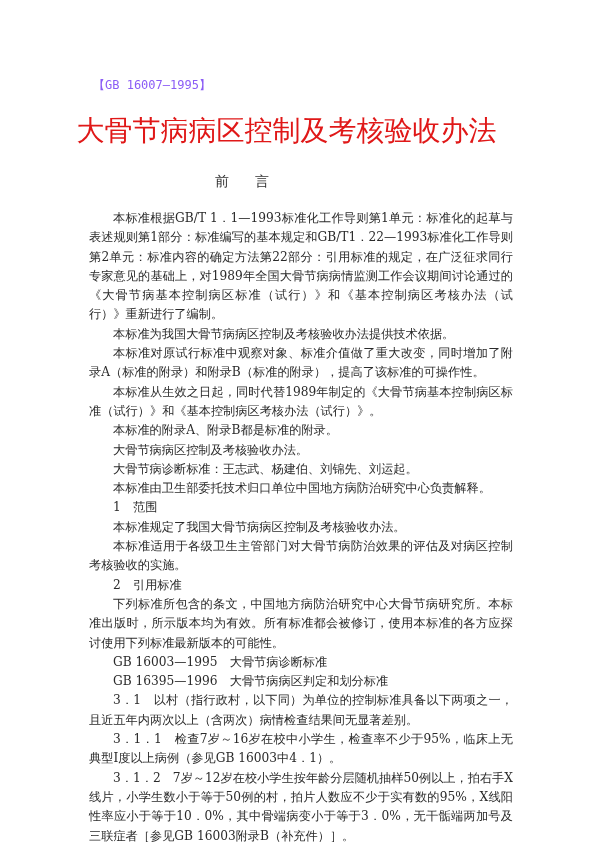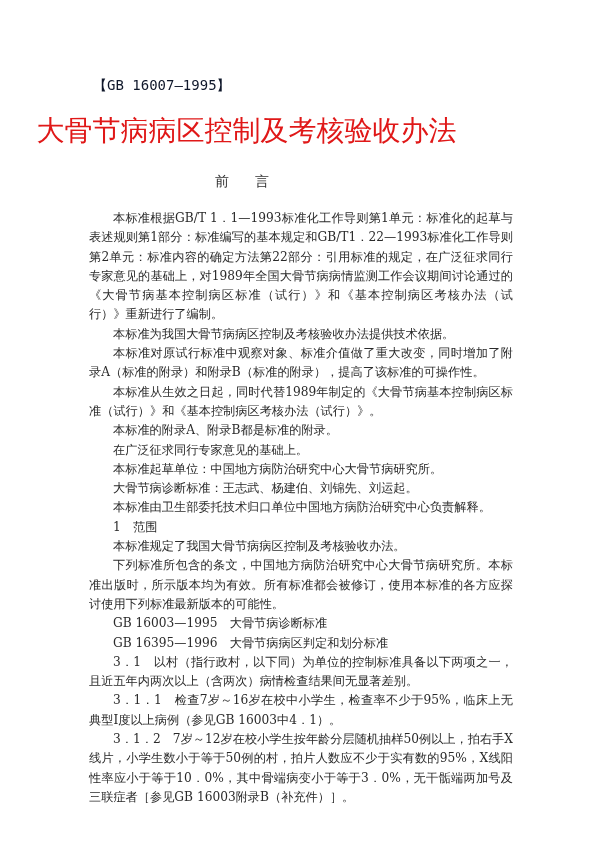--- a/index.html
+++ b/index.html
@@ -1,26 +1,26 @@
 <!DOCTYPE html>
 <html><head>
 <meta charset="utf-8">
 <style>
   html, body { margin: 0; padding: 0; background: #ffffff; }
   body { width: 600px; height: 849px; position: relative; overflow: hidden; }
   .page { position: absolute; left: 0; top: 0; width: 600px; height: 849px; background: #fff; }
   .std-code {
     position: absolute; left: 93px; top: 77px;
     font-family: "DejaVu Sans Mono", "Liberation Mono", monospace;
-    font-size: 14px; color: #0f172a; letter-spacing: 0px; white-space: nowrap;
+    font-size: 12px; color: #8b5cf6; letter-spacing: 0px; white-space: nowrap;
   }
   .title {
     position: absolute; left: 0; width: 493px; top: 112px; text-align: center;
     font-family: "DejaVu Sans", "Liberation Sans", sans-serif;
-    font-size: 28px; color: #e01818; letter-spacing: 0px; white-space: nowrap;
+    font-size: 28px; color: #e01818; letter-spacing: 0px; white-space: nowrap; padding-left: 40px;
   }
   .foreword {
     position: absolute; left: 0; width: 484px; top: 173px; text-align: center;
     font-family: "DejaVu Serif", "Liberation Serif", serif;
     font-size: 14px; color: #333; letter-spacing: 26px; text-indent: 26px;
   }
   .body {
     position: absolute; left: 89px; top: 209px; width: 424px;
     font-family: "DejaVu Serif", "Liberation Serif", serif;
     font-size: 12.2px; line-height: 19.3px; color: #2a2a2a;
@@ -35,26 +35,27 @@
   <div class="std-code">【GB 16007—1995】</div>
   <div class="title">大骨节病病区控制及考核验收办法</div>
   <div class="foreword">前言</div>
 
   <div class="body">
     <p class="ind">本标准根据GB/T 1．1—1993标准化工作导则第1单元：标准化的起草与表述规则第1部分：标准编写的基本规定和GB/T1．22—1993标准化工作导则第2单元：标准内容的确定方法第22部分：引用标准的规定，在广泛征求同行专家意见的基础上，对1989年全国大骨节病病情监测工作会议期间讨论通过的《大骨节病基本控制病区标准（试行）》和《基本控制病区考核办法（试行）》重新进行了编制。</p>
     <p class="ind">本标准为我国大骨节病病区控制及考核验收办法提供技术依据。</p>
     <p class="ind">本标准对原试行标准中观察对象、标准介值做了重大改变，同时增加了附录A（标准的附录）和附录B（标准的附录），提高了该标准的可操作性。</p>
     <p class="ind">本标准从生效之日起，同时代替1989年制定的《大骨节病基本控制病区标准（试行）》和《基本控制病区考核办法（试行）》。</p>
     <p class="ind">本标准的附录A、附录B都是标准的附录。</p>
-    <p class="ind">在广泛征求同行专家意见的基础上。</p>
-    <p class="ind">本标准起草单位：中国地方病防治研究中心大骨节病研究所。</p>
+    <p class="ind">大骨节病病区控制及考核验收办法。</p>
     <p class="ind">大骨节病诊断标准：王志武、杨建伯、刘锦先、刘运起。</p>
     <p class="ind">本标准由卫生部委托技术归口单位中国地方病防治研究中心负责解释。</p>
     <p class="ind">1　范围</p>
     <p class="ind">本标准规定了我国大骨节病病区控制及考核验收办法。</p>
+    <p class="ind">本标准适用于各级卫生主管部门对大骨节病防治效果的评估及对病区控制考核验收的实施。</p>
+    <p class="ind">2　引用标准</p>
     <p class="ind">下列标准所包含的条文，中国地方病防治研究中心大骨节病研究所。本标准出版时，所示版本均为有效。所有标准都会被修订，使用本标准的各方应探讨使用下列标准最新版本的可能性。</p>
     <p class="ind">GB 16003—1995　大骨节病诊断标准</p>
     <p class="ind">GB 16395—1996　大骨节病病区判定和划分标准</p>
     <p class="ind">3．1　以村（指行政村，以下同）为单位的控制标准具备以下两项之一，且近五年内两次以上（含两次）病情检查结果间无显著差别。</p>
     <p class="ind">3．1．1　检查7岁～16岁在校中小学生，检查率不少于95%，临床上无典型Ⅰ度以上病例（参见GB 16003中4．1）。</p>
     <p class="ind">3．1．2　7岁～12岁在校小学生按年龄分层随机抽样50例以上，拍右手X线片，小学生数小于等于50例的村，拍片人数应不少于实有数的95%，X线阳性率应小于等于10．0%，其中骨端病变小于等于3．0%，无干骺端两加号及三联症者［参见GB 16003附录B（补充件）］。</p>
 
   </div>
 </div>
 

